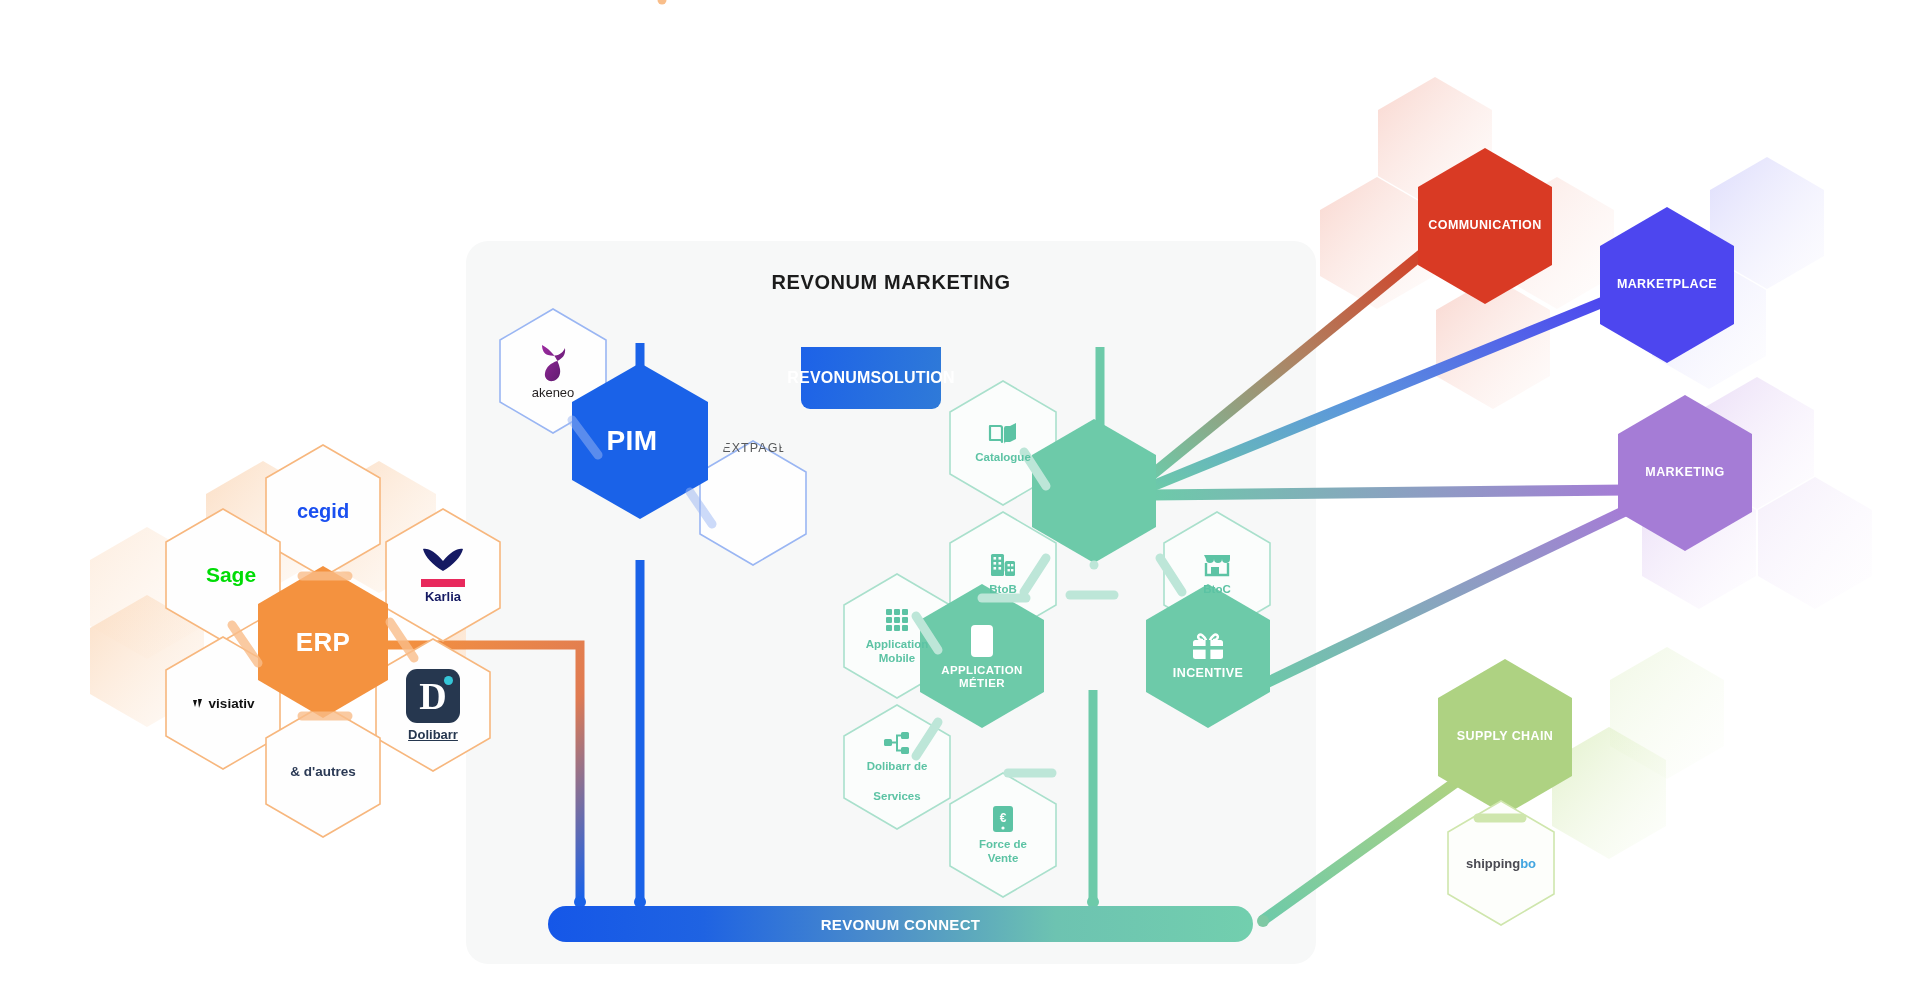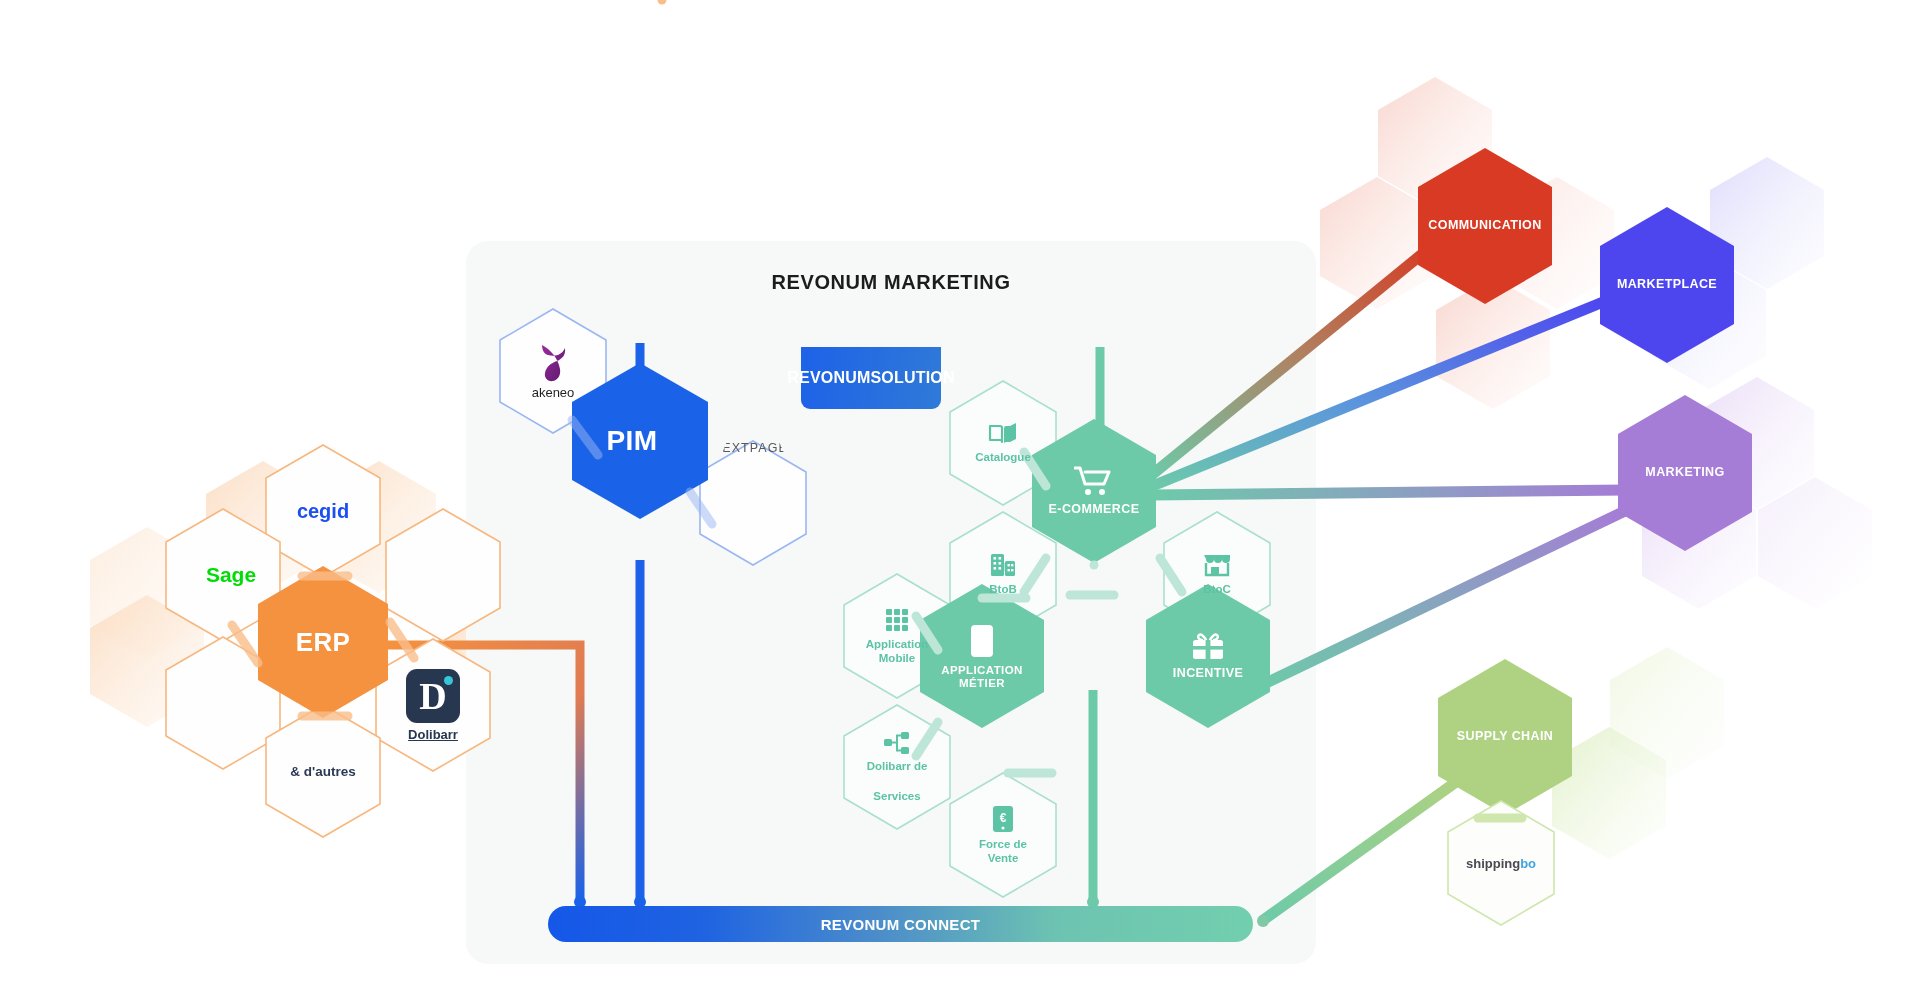--- a/index.html
+++ b/index.html
@@ -233,20 +233,37 @@
 
   <div class="hexwrap" style="left:266px;top:445px;width:114px;height:132px;">
     <div class="hexshape">
         <span class="brandtxt" style="color:#1a4ff0;font-size:20px;">cegid</span>
       </div>
   </div>
   <div class="hexwrap" style="left:166px;top:509px;width:114px;height:132px;">
     <div class="hexshape">
         <span class="brandtxt" style="color:#00dc06;font-size:21px;margin-left:16px;">Sage</span>
       </div>
+  </div>
+  <div class="hexwrap" style="left:386px;top:509px;width:114px;height:132px;">
+    <div class="hexshape">
+      <svg width="48" height="30" viewBox="0 0 48 30">
+        <path d="M4,2 C10,1 16,5 24,14 C32,5 38,1 44,2 C42,10 34,18 24,24 C14,18 6,10 4,2 Z" fill="#151a63"></path>
+      </svg>
+      <div style="width:44px;height:8px;background:#e8295c;margin-top:2px;"></div>
+      <span class="brandtxt" style="color:#151a63;font-size:13px;margin-top:2px;">Karlia</span>
+    </div>
+  </div>
+  <div class="hexwrap" style="left:166px;top:637px;width:114px;height:132px;">
+    <div class="hexshape" style="flex-direction:row;gap:4px;">
+      <svg width="13" height="13" viewBox="0 0 13 13">
+        <path d="M1,3 L5,3 L3,10 Z M6,2 L10,2 L7,11 Z" fill="#111"></path>
+      </svg>
+      <span style="color:#111;font-size:13.5px;font-weight:bold;">visiativ</span>
+    </div>
   </div>
   <div class="hexwrap" style="left:376px;top:639px;width:114px;height:132px;">
     <div class="hexshape">
       <div style="width:54px;height:54px;background:#26374f;border-radius:11px;display:flex;align-items:center;justify-content:center;position:relative;">
         <span style="color:#fff;font-size:38px;font-weight:bold;line-height:1;font-family:'Liberation Serif',serif;">D</span>
         <span style="position:absolute;right:7px;top:7px;width:9px;height:9px;border-radius:50%;background:#35c6d8;"></span>
       </div>
       <span style="color:#26374f;font-size:13px;font-weight:bold;margin-top:4px;text-decoration:underline;">Dolibarr</span>
     </div>
   </div>
@@ -417,30 +434,20 @@
       <svg width="22" height="28" viewBox="0 0 22 28">
         <rect x="1" y="1" width="20" height="26" rx="3" fill="#5cc3a4"></rect>
         <text x="11" y="17" text-anchor="middle" font-size="12" font-weight="bold" fill="#fbfdfc" font-family="Liberation Sans, sans-serif">€</text>
         <circle cx="11" cy="23" r="1.6" fill="#fbfdfc"></circle>
       </svg>
       <span class="smalllabel">Force de</span>
       <span class="smalllabel" style="margin-top:0;">Vente</span>
     </div>
   </div>
 
-  <div class="hexwrap" style="left:1032px;top:419px;width:124px;height:144px;">
-    <div class="hexshape">
-      <svg width="40" height="32" viewBox="0 0 40 32">
-        <path d="M1,3 h5 l5,16 h19 l5,-12 h-24" fill="none" stroke="#fff" stroke-width="3" stroke-linecap="round" stroke-linejoin="round"></path>
-        <circle cx="14" cy="27" r="3" fill="#fff"></circle>
-        <circle cx="28" cy="27" r="3" fill="#fff"></circle>
-      </svg>
-      <span class="lbl" style="color:#fff;font-size:12.5px;margin-top:6px;">E-COMMERCE</span>
-    </div>
-  </div>
 
   <div class="hexwrap" style="left:920px;top:584px;width:124px;height:144px;">
     <div class="hexshape">
       <svg width="26" height="36" viewBox="0 0 26 36">
         <rect x="2" y="2" width="22" height="32" rx="4" fill="#fff"></rect>
         <rect x="5" y="6" width="16" height="24" rx="1.5" fill="#6dcaa9" opacity="0"></rect>
       </svg>
       <span class="lbl" style="color:#fff;font-size:11.5px;margin-top:5px;">APPLICATION</span>
       <span class="lbl" style="color:#fff;font-size:11.5px;">MÉTIER</span>
     </div>

